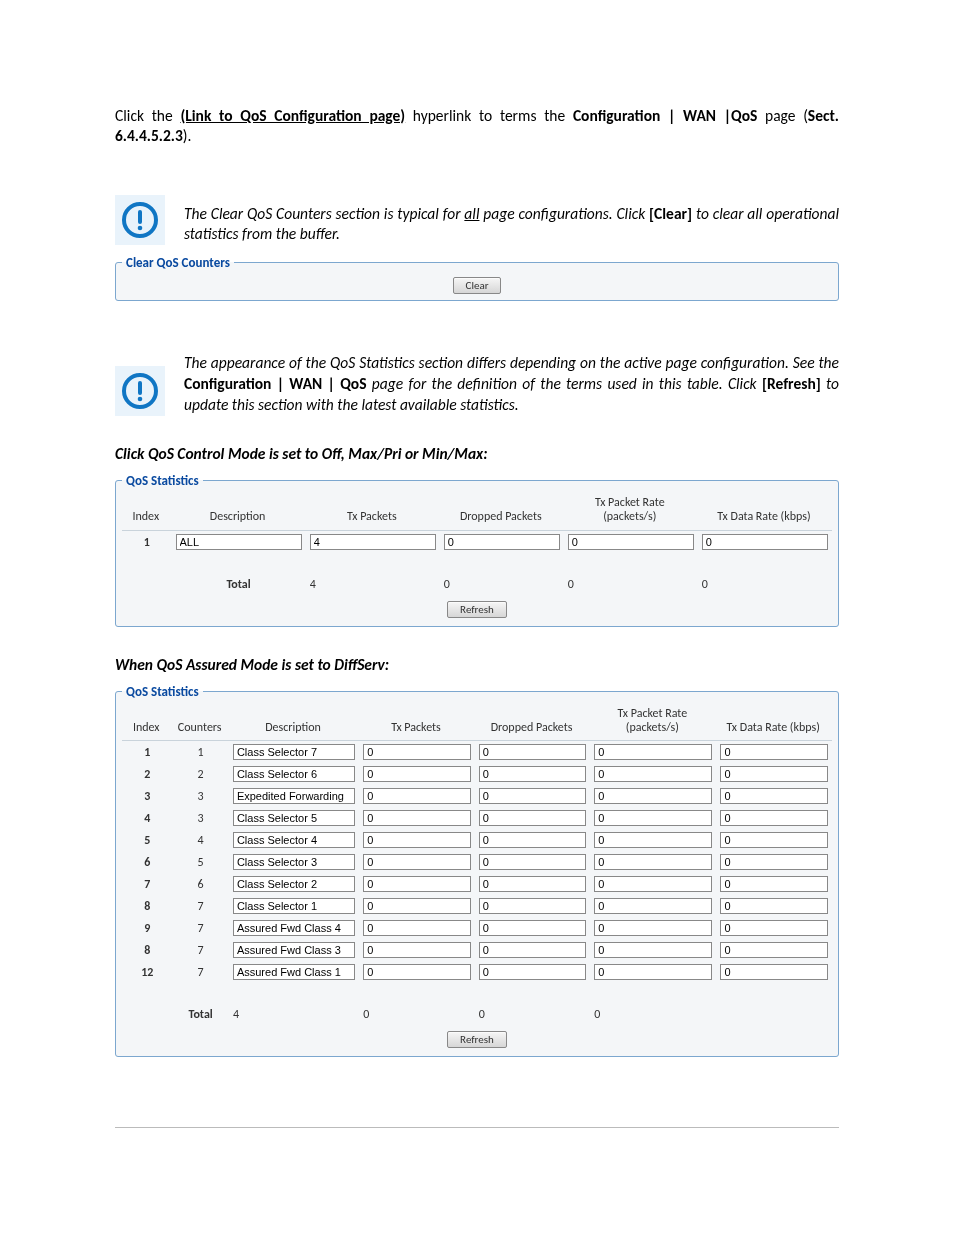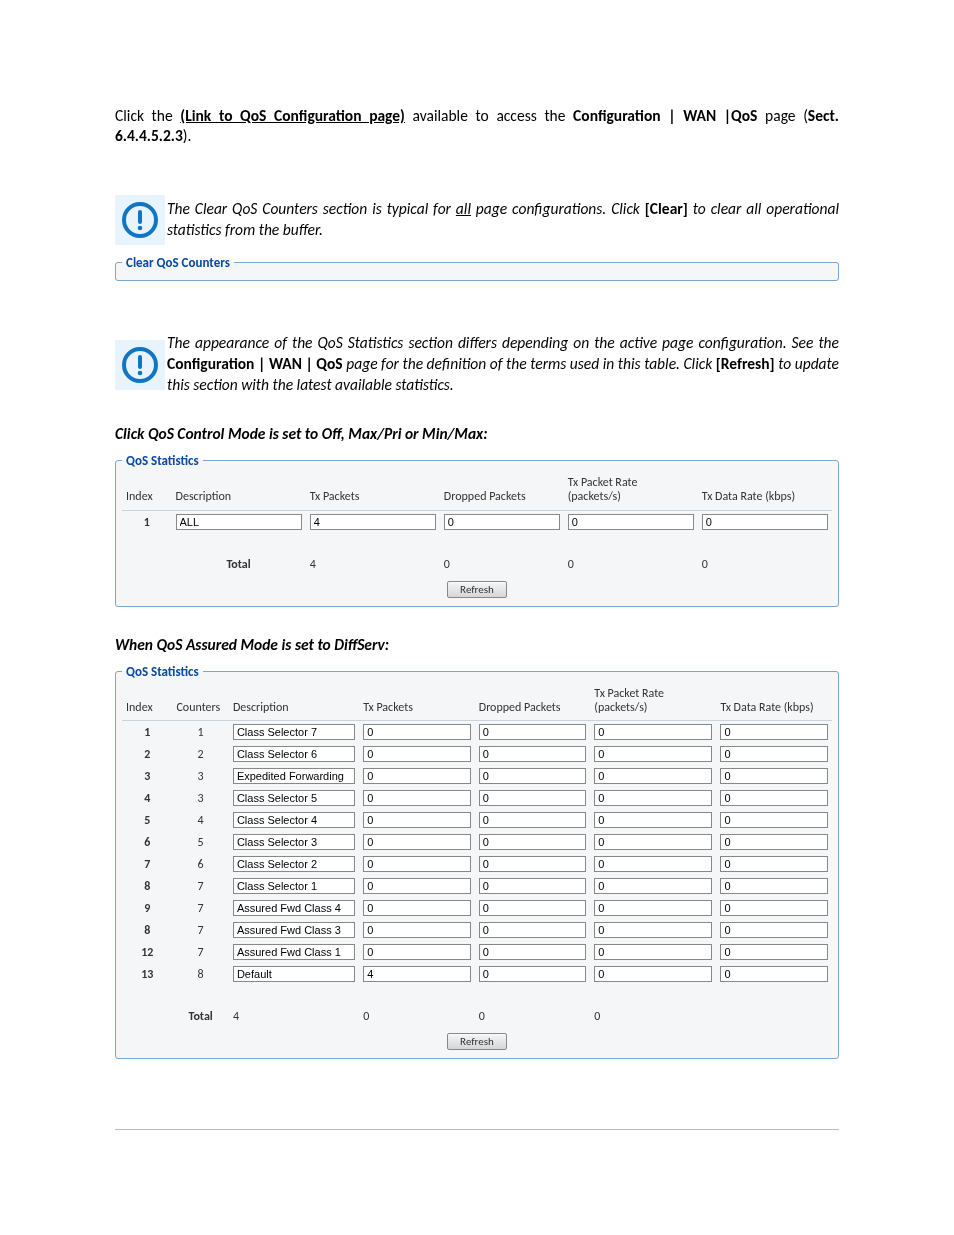--- a/index.html
+++ b/index.html
@@ -14,22 +14,22 @@
   }
   .intro {
     text-align: justify;
     line-height: 1.35;
   }
   .intro a { color: #000; font-weight: 700; text-decoration: underline; }
   .intro .b { font-weight: 700; }
 
   .tip {
     display: flex;
-    align-items: center;
-    gap: 2px;
+    align-items: flex-end;
+    gap: 19px;
     margin-top: 26px;
   }
   .tip .icon {
     width: 50px;
     height: 50px;
     background: #e9f3fb;
     position: relative;
     flex: 0 0 50px;
     display:flex;align-items:center;justify-content:center;
   }
@@ -76,21 +76,21 @@
     margin-bottom: 4px;
   }
 
   table.qos {
     border-collapse: collapse;
     width: 100%;
     font-size: 12px;
     color:#333;
   }
   table.qos th {
-    text-align: left;
+    text-align: center;
     font-weight: 400;
     padding: 4px 6px 6px 4px;
     border-bottom: 1px solid #c9d3db;
     color:#333;
     line-height:1.15;
     vertical-align: bottom;
   }
   table.qos td {
     padding: 3px 4px;
     vertical-align: middle;
@@ -114,38 +114,41 @@
   .footrule {
     border: none;
     border-top: 1px solid #bbb;
     margin: 70px 0 0 0;
   }
 </style>
 </head>
 <body>
 
 <p class="intro">
-  <span>Click the </span><a href="#">(Link to QoS Configuration page)</a><span> available to access the </span><span class="b">Configuration | WAN |QoS</span><span> page (</span><span class="b">Sect. 6.4.4.5.2.3</span><span>).</span>
+  <span>Click the </span><a href="#">(Link to QoS Configuration page)</a><span> hyperlink to terms the </span><span class="b">Configuration | WAN |QoS</span><span> page (</span><span class="b">Sect. 6.4.4.5.2.3</span><span>).</span>
 </p>
 
 <div class="tip" style="margin-top:48px;">
   <div class="icon">
     <svg width="40" height="40" viewBox="0 0 40 40">
       <circle cx="20" cy="20" r="16" fill="none" stroke="#1076c4" stroke-width="4"></circle>
       <rect x="18" y="10" width="4" height="14" rx="2" fill="#1076c4"></rect>
       <circle cx="20" cy="28" r="2.3" fill="#1076c4"></circle>
     </svg>
   </div>
   <div class="txt">
     <span>The Clear QoS Counters section is typical for </span><span class="u">all</span><span> page configurations. Click </span><span class="nb">[Clear]</span><span> to clear all operational statistics from the buffer.</span>
   </div>
 </div>
 
 <fieldset class="compact">
   <legend>Clear QoS Counters</legend>
+  <div class="btnrow">
+    <span class="btn">Clear</span>
+  </div>
 </fieldset>
 
 <div class="tip" style="margin-top:52px;">
   <div class="icon">
     <svg width="40" height="40" viewBox="0 0 40 40">
       <circle cx="20" cy="20" r="16" fill="none" stroke="#1076c4" stroke-width="4"></circle>
       <rect x="18" y="10" width="4" height="14" rx="2" fill="#1076c4"></rect>
       <circle cx="20" cy="28" r="2.3" fill="#1076c4"></circle>
     </svg>
   </div>
@@ -324,29 +327,20 @@
         </tr>
         <tr>
           <td class="idx">12</td>
           <td class="pri">7</td>
           <td><input type="text" readonly="" value="Assured Fwd Class 1" style=""></td>
           <td><input type="text" readonly="" value="0" style=""></td>
           <td><input type="text" readonly="" value="0" style=""></td>
           <td><input type="text" readonly="" value="0" style=""></td>
           <td><input type="text" readonly="" value="0" style=""></td>
         </tr>
-        <tr>
-          <td class="idx">13</td>
-          <td class="pri">8</td>
-          <td><input type="text" readonly="" value="Default" style=""></td>
-          <td><input type="text" readonly="" value="4" style=""></td>
-          <td><input type="text" readonly="" value="0" style=""></td>
-          <td><input type="text" readonly="" value="0" style=""></td>
-          <td><input type="text" readonly="" value="0" style=""></td>
-        </tr>
       </tbody>
     <tbody>
       <tr class="spacer-row">
           <td colspan="7"></td>
         </tr>
       <tr class="total-row">
         <td></td>
         <td class="lbl">Total</td>
         <td class="val">4</td>
         <td class="val">0</td>

